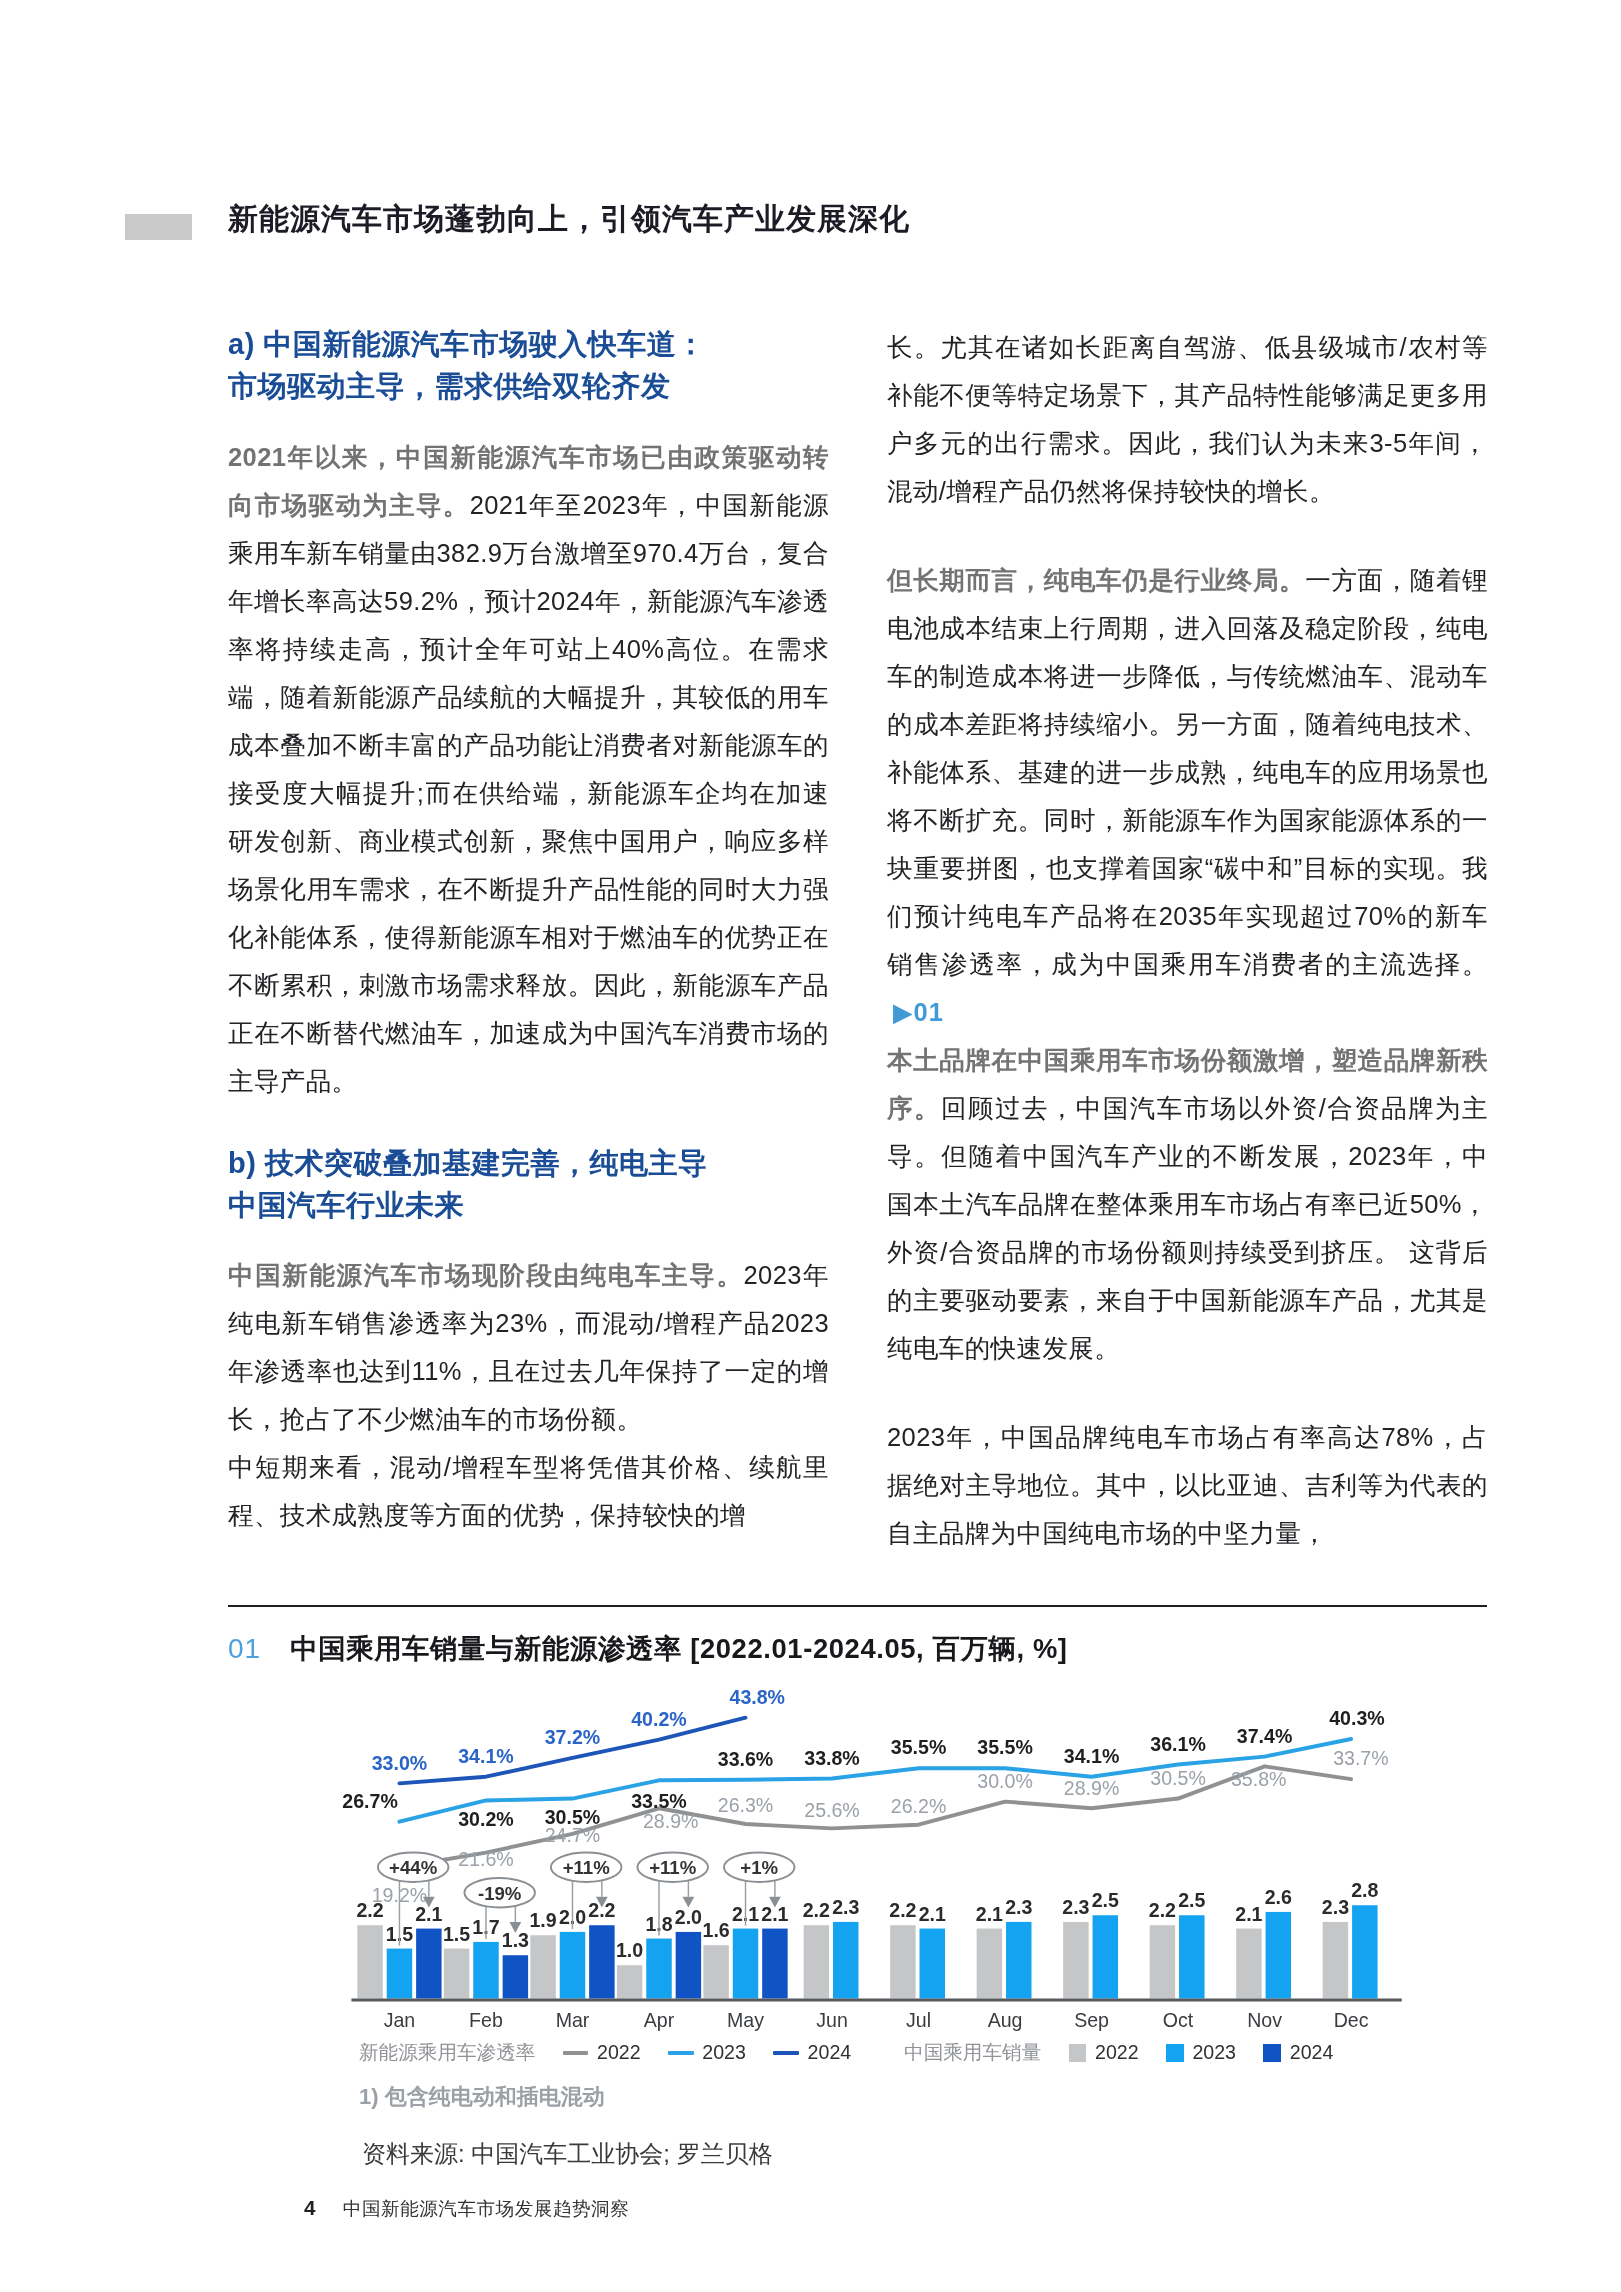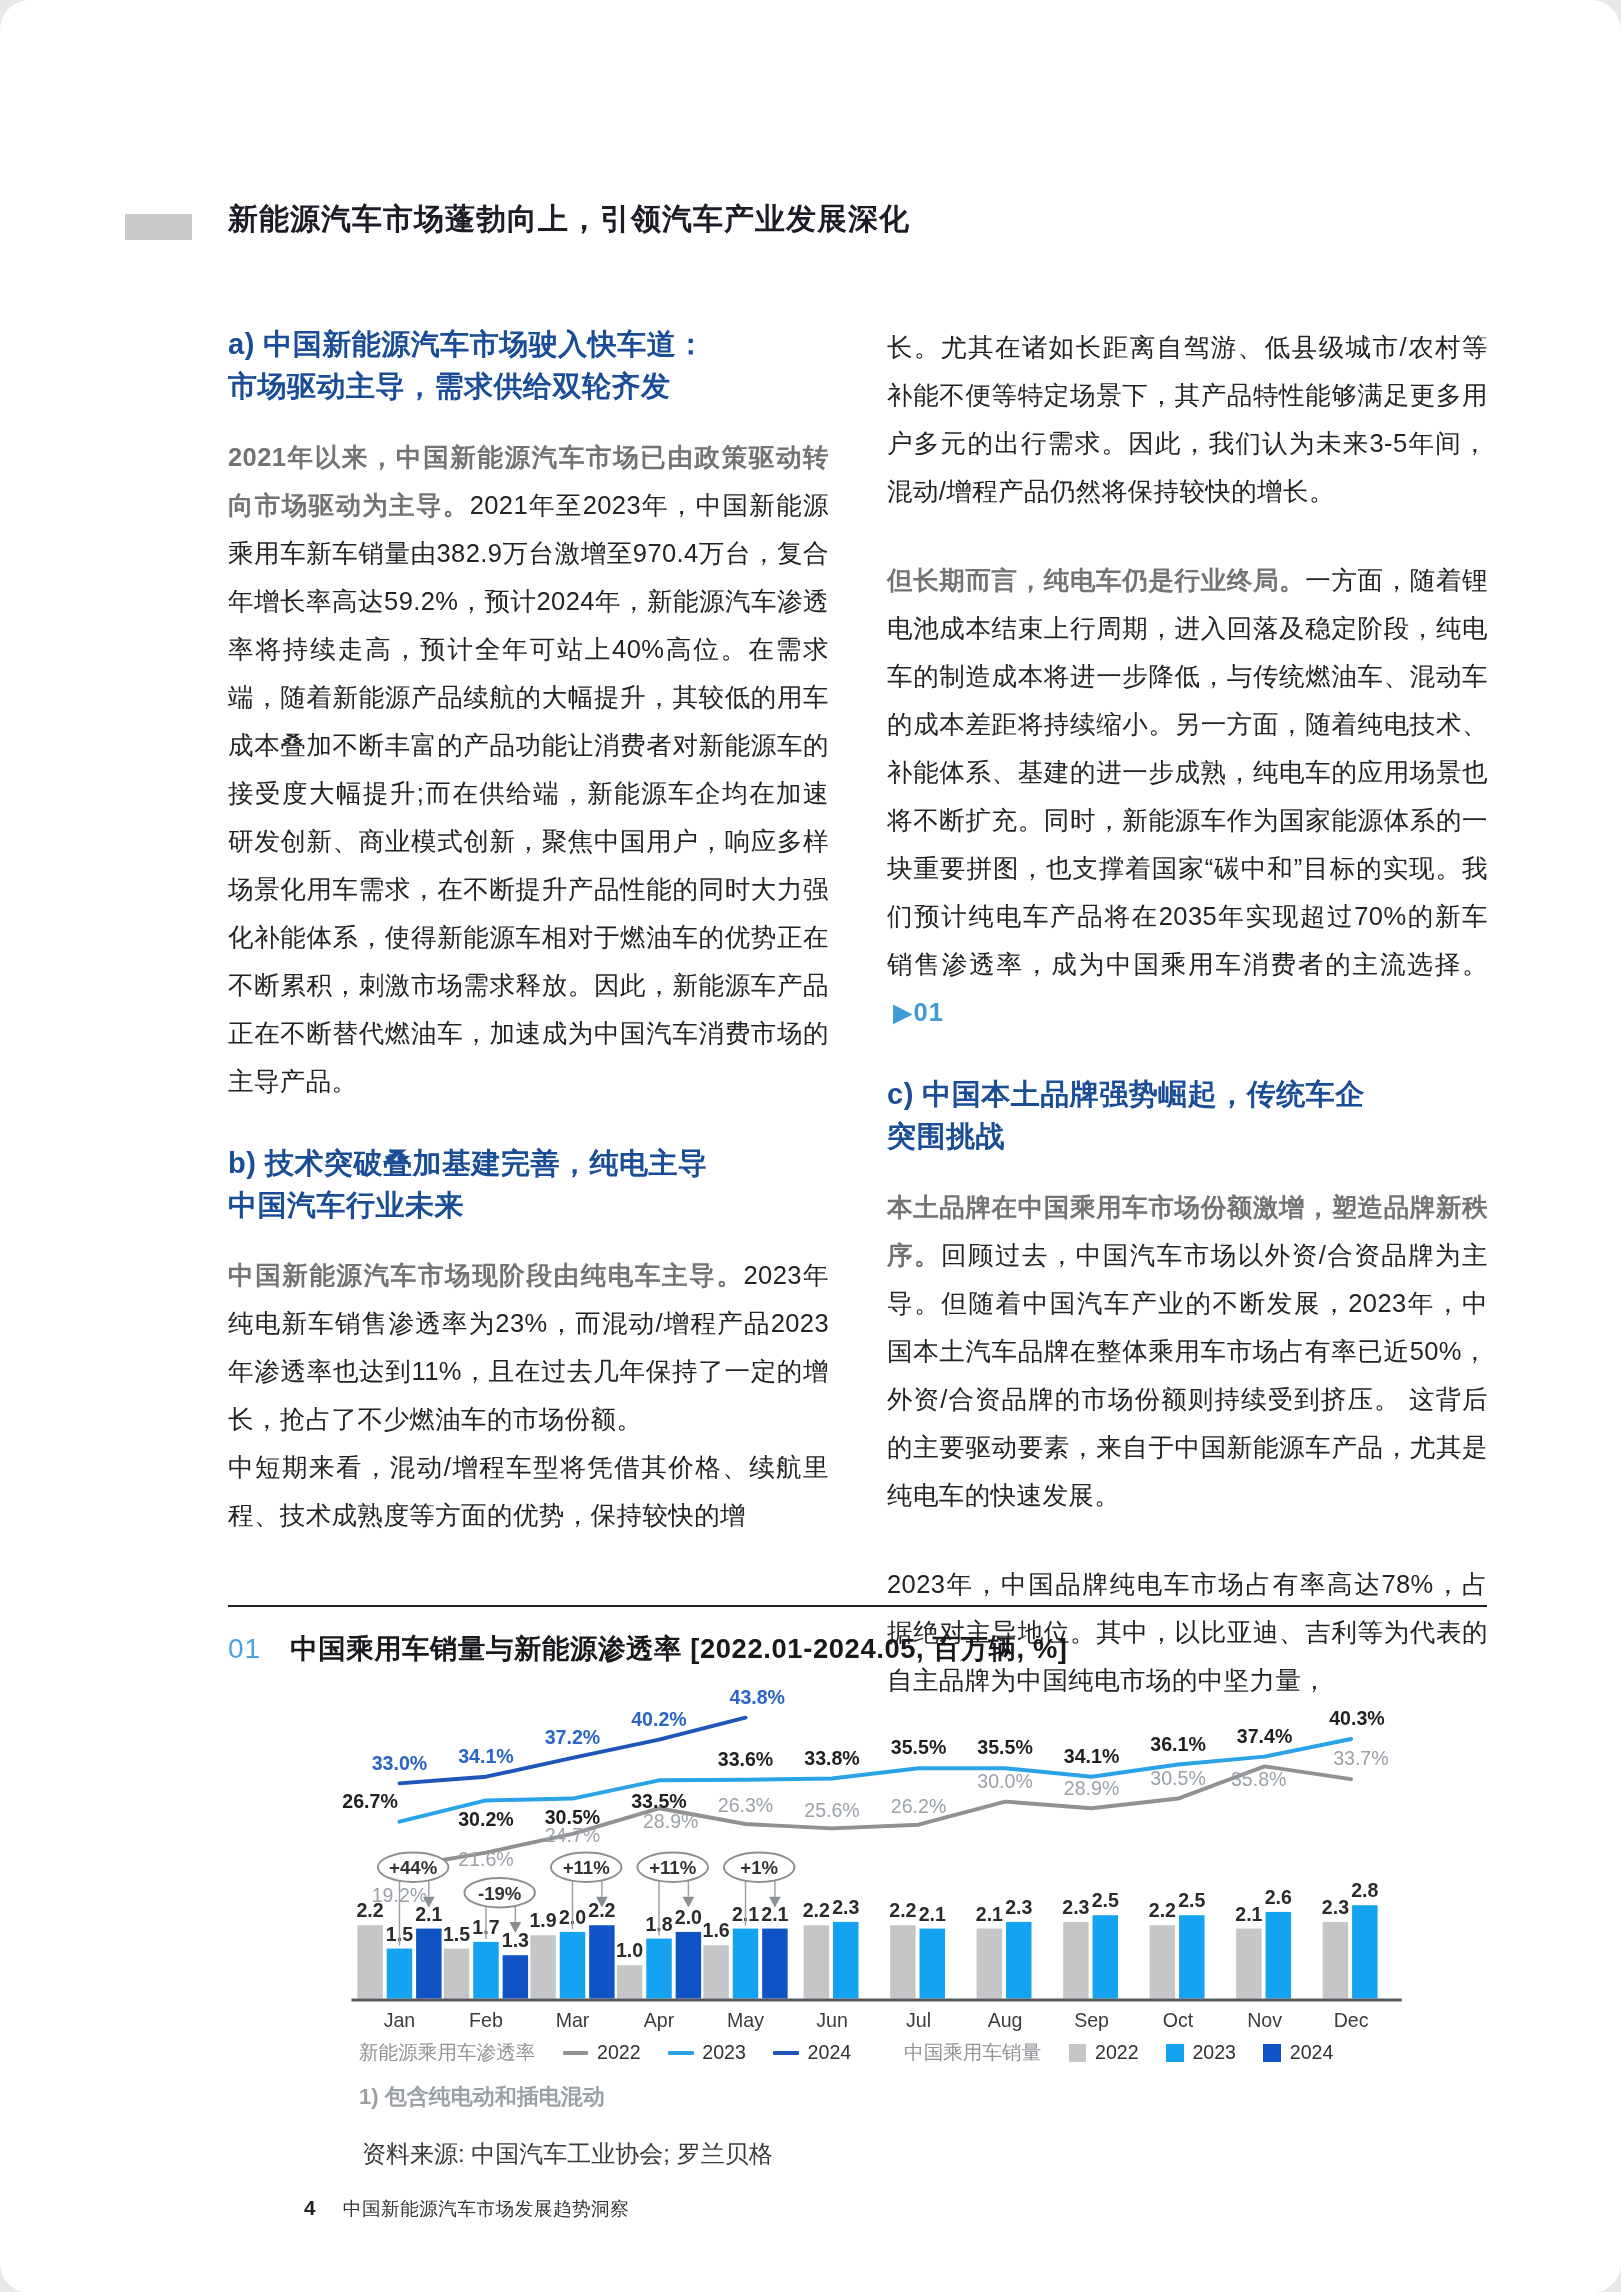--- a/index.html
+++ b/index.html
@@ -1,20 +1,19 @@
 <!DOCTYPE html>
 <html><head>
 <meta charset="utf-8">
 <style>
   html,body{margin:0;padding:0;background:#e8e8e8;}
   .page{
     position:relative;width:1621px;height:2293px;background:#ffffff;
     margin:0 auto;overflow:hidden;
     font-family:"Liberation Sans","DejaVu Sans",sans-serif;
-    border-radius:30px;
     -webkit-font-smoothing:antialiased;
   }
   .header-bar{position:absolute;left:125px;top:214px;width:67px;height:25.5px;background:#c9c9c9;}
   .page-title{
     position:absolute;left:228px;top:199px;width:1176px;
     font-size:30px;font-weight:700;color:#1c1c26;letter-spacing:1px;
   }
   .col{position:absolute;top:323px;width:601px;}
   .col.left{left:228px;}
   .col.right{left:887px;}
@@ -66,22 +65,20 @@
     <h2 class="sec-heading mt-sec">b) 技术突破叠加基建完善，纯电主导
 中国汽车行业未来</h2>
     <p class="body-p"><span class="lead">中国新能源汽车市场现阶段由纯电车主导。</span><span>2023年纯电新车销售渗透率为23%，而混动/增程产品2023年渗透率也达到11%，且在过去几年保持了一定的增长，抢占了不少燃油车的市场份额。</span></p>
     <p class="body-p">中短期来看，混动/增程车型将凭借其价格、续航里程、技术成熟度等方面的优势，保持较快的增</p>
   </div>
 
   <div class="col right">
     <p class="body-p">长。尤其在诸如长距离自驾游、低县级城市/农村等补能不便等特定场景下，其产品特性能够满足更多用户多元的出行需求。因此，我们认为未来3-5年间，混动/增程产品仍然将保持较快的增长。</p>
     <p class="body-p mt-gap"><span class="lead">但长期而言，纯电车仍是行业终局。</span><span>一方面，随着锂电池成本结束上行周期，进入回落及稳定阶段，纯电车的制造成本将进一步降低，与传统燃油车、混动车的成本差距将持续缩小。另一方面，随着纯电技术、补能体系、基建的进一步成熟，纯电车的应用场景也将不断扩充。同时，新能源车作为国家能源体系的一块重要拼图，也支撑着国家“碳中和”目标的实现。我们预计纯电车产品将在2035年实现超过70%的新车销售渗透率，成为中国乘用车消费者的主流选择。</span><span class="chart-ref">▶01</span></p>
 
-    <h2 class="sec-heading mt-sec">c) 中国本土品牌强势崛起，传统车企
-突围挑战</h2>
     <p class="body-p"><span class="lead">本土品牌在中国乘用车市场份额激增，塑造品牌新秩序。</span><span>回顾过去，中国汽车市场以外资/合资品牌为主导。但随着中国汽车产业的不断发展，2023年，中国本土汽车品牌在整体乘用车市场占有率已近50%，外资/合资品牌的市场份额则持续受到挤压。 这背后的主要驱动要素，来自于中国新能源车产品，尤其是纯电车的快速发展。</span></p>
     <p class="body-p mt-gap">2023年，中国品牌纯电车市场占有率高达78%，占据绝对主导地位。其中，以比亚迪、吉利等为代表的自主品牌为中国纯电市场的中坚力量，</p>
   </div>
 
   <div class="chart-block">
     <div class="chart-title-row">
       <span class="chart-number">01</span>
       <span class="chart-title">中国乘用车销量与新能源渗透率 [2022.01-2024.05, 百万辆, %]</span>
     </div>
 

